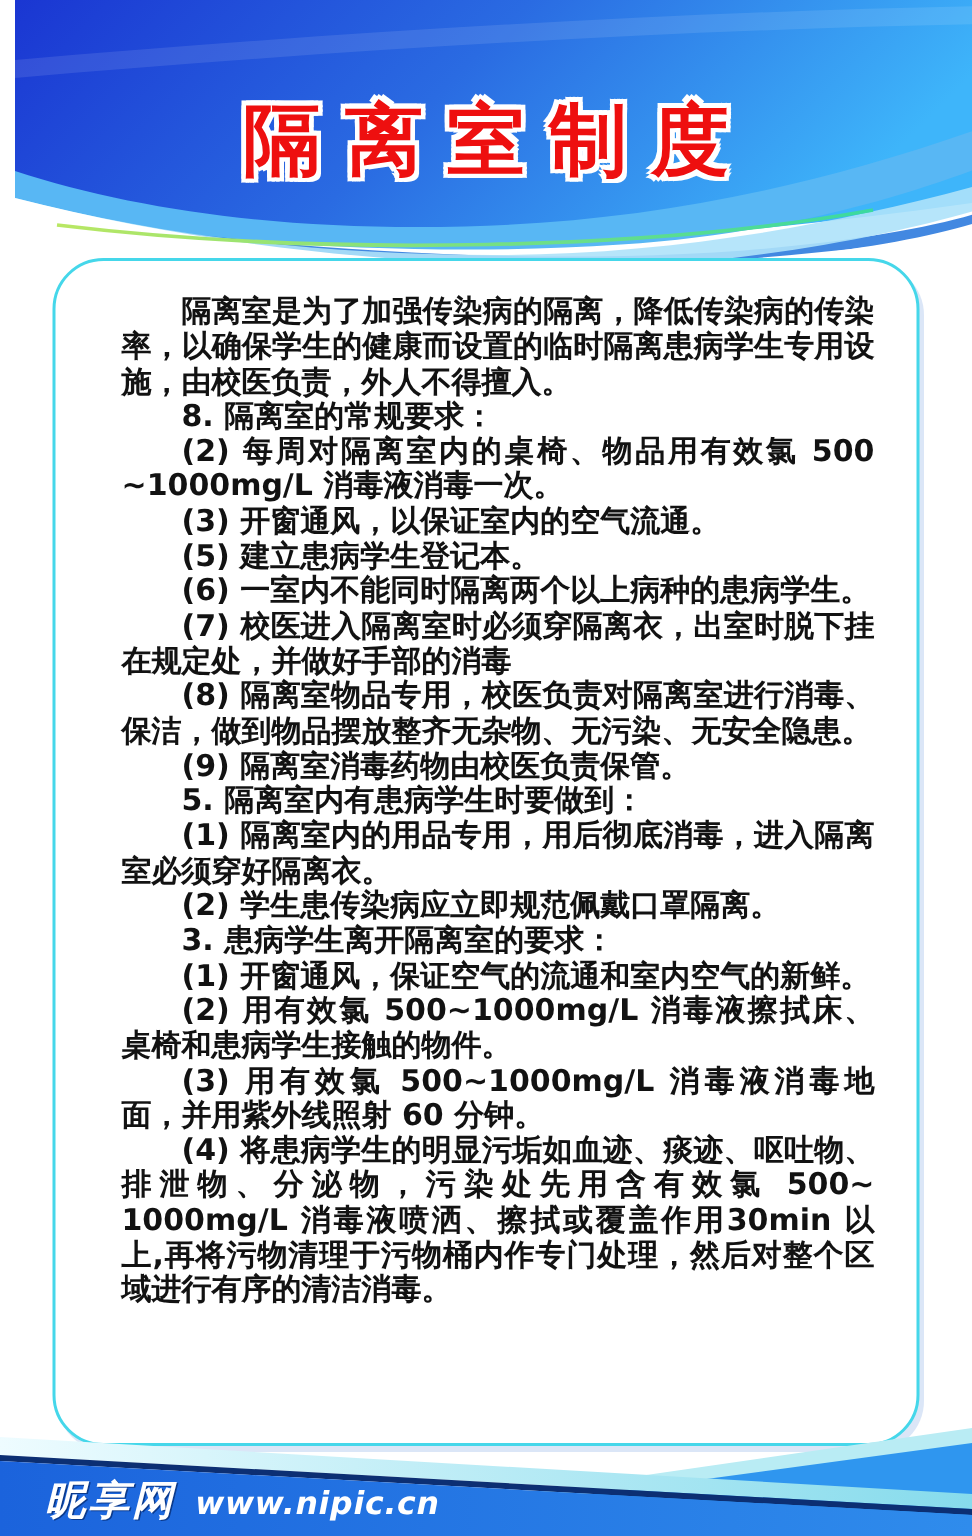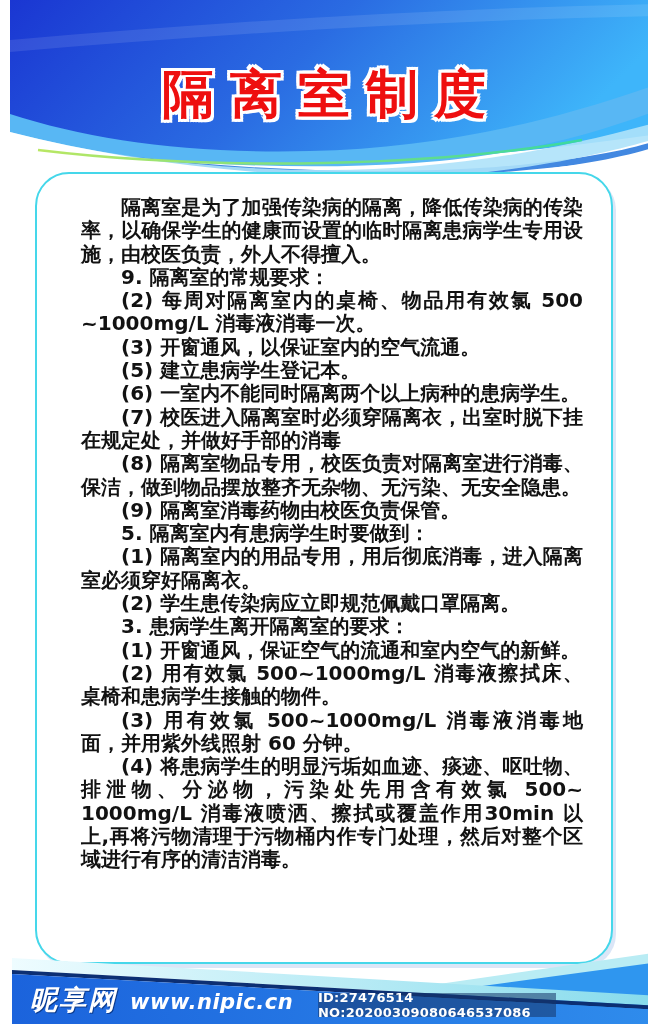--- a/index.html
+++ b/index.html
@@ -34,21 +34,21 @@
   }
   .panel p{
     margin:0;
     font-size:20px;line-height:23.3px;
     font-weight:bold;color:#121212;
     text-indent:2em;
     text-align:justify;
     letter-spacing:0;
   }
   
-  .footer{position:absolute;left:0;bottom:0;width:544px;height:94px;z-index:2;padding-left:12px;}
+  .footer{position:absolute;left:0;bottom:0;width:544px;height:94px;z-index:2;}
   .footer svg{display:block;}
   .footer-logo{
     position:absolute;left:30px;bottom:6px;z-index:3;
     color:#ffffff;white-space:nowrap;
   }
   .site-name{
     font-size:27px;font-weight:bold;font-style:italic;
     letter-spacing:2px;
     text-shadow:1px 1px 0 #0b3a8c;
   }
@@ -94,21 +94,21 @@
 
     <path d="M0,132 C140,168 310,184 468,175 C548,170 614,158 648,146 L648,200 H0 Z" fill="#ffffff"></path>
 
     <path d="M28,150 C210,172 430,166 572,140" stroke="url(#gGreen)" stroke-width="2.5" fill="none"></path>
   </svg>
   <div class="page-title">隔离室制度</div>
 </div>
 
 <div class="panel">
   <p>隔离室是为了加强传染病的隔离，降低传染病的传染率，以确保学生的健康而设置的临时隔离患病学生专用设施，由校医负责，外人不得擅入。</p>
-  <p>9. 隔离室的常规要求：</p>
+  <p>8. 隔离室的常规要求：</p>
   <p>(2) 每周对隔离室内的桌椅、物品用有效氯 500 ~1000mg/L 消毒液消毒一次。</p>
   <p>(3) 开窗通风，以保证室内的空气流通。</p>
   <p>(5) 建立患病学生登记本。</p>
   <p>(6) 一室内不能同时隔离两个以上病种的患病学生。</p>
   <p>(7) 校医进入隔离室时必须穿隔离衣，出室时脱下挂在规定处，并做好手部的消毒</p>
   <p>(8) 隔离室物品专用，校医负责对隔离室进行消毒、保洁，做到物品摆放整齐无杂物、无污染、无安全隐患。</p>
   <p>(9) 隔离室消毒药物由校医负责保管。</p>
   <p>5. 隔离室内有患病学生时要做到：</p>
   <p>(1) 隔离室内的用品专用，用后彻底消毒，进入隔离室必须穿好隔离衣。</p>
   <p>(2) 学生患传染病应立即规范佩戴口罩隔离。</p>
@@ -139,14 +139,13 @@
     <polygon points="0,28 648,66 648,76 0,40" fill="url(#gCyanBand)"></polygon>
 
     <polygon points="0,40 648,76 648,80 0,44" fill="#0c2f73"></polygon>
 
     <polygon points="0,44 648,80 648,94 0,94" fill="url(#gFoot)"></polygon>
   </svg>
   <div class="footer-logo">
     <span class="site-name">昵享网</span>
     <span class="site-url">www.nipic.cn</span>
   </div>
-  <div class="id-strip">ID:27476514 NO:20200309080646537086</div>
 </div>
 
 </body></html>

